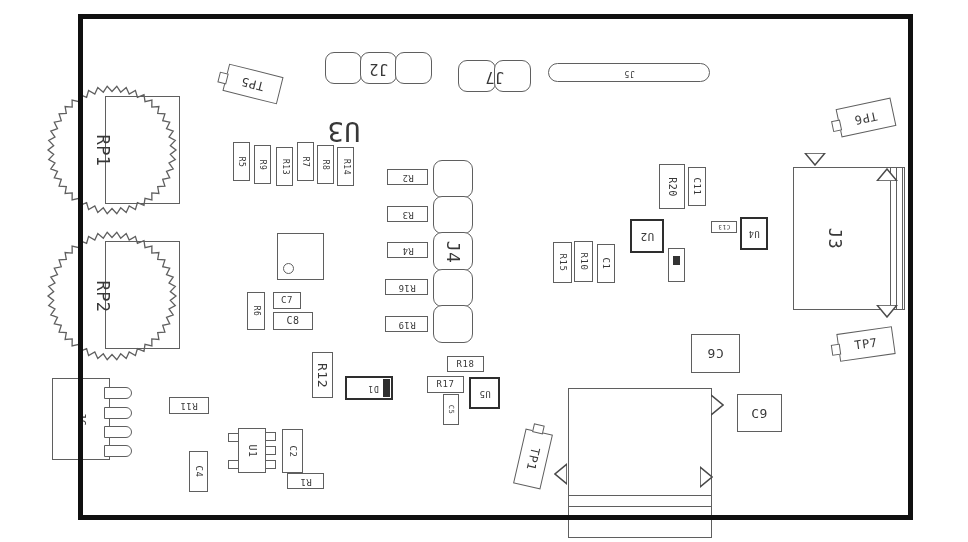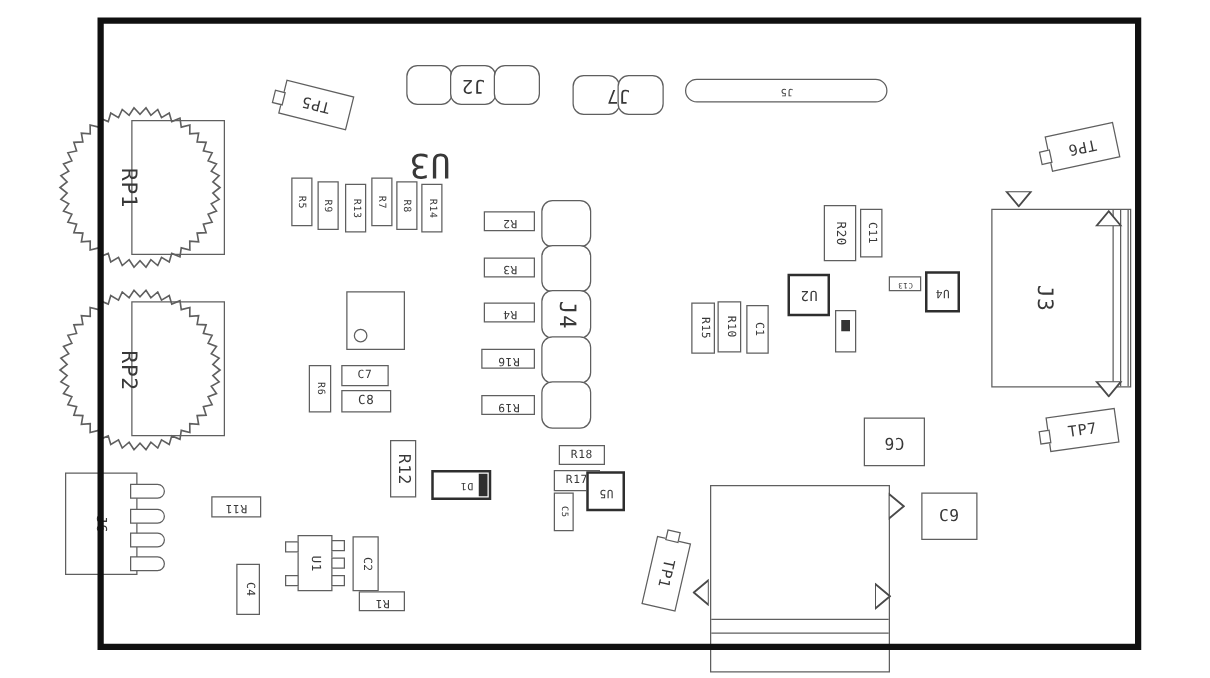--- a/index.html
+++ b/index.html
@@ -116,21 +116,21 @@
         <div class="lobe" style="top: 72.4px; left: 0px; height: 38.2px; width: 40px;"></div>
         <div class="lobe" style="top: 108.6px; left: 0px; height: 38.2px; width: 40px;"></div>
         <div class="lobe" style="top: 144.8px; left: 0px; height: 38.2px; width: 40px;"></div>
         <div class="overlay">
           <span class="lbl" style="font-size: 18px; color: rgb(56, 56, 56); transform: rotate(90deg);">J4</span>
         </div>
       </div>
       <div class="comp t-icdot" style="left: 277px; top: 233px; width: 47px; height: 47px;">
         <div class="dot"></div>
       </div>
-      <div class="comp t-rect" style="left: 273px; top: 292px; width: 38px; height: 17px;">
+      <div class="comp t-rect" style="left: 273px; top: 292px; width: 28px; height: 17px;">
         <span class="lbl" style="font-size: 9px; color: rgb(56, 56, 56);">C7</span>
       </div>
       <div class="comp t-rect" style="left: 273px; top: 312px; width: 40px; height: 18px;">
         <span class="lbl" style="font-size: 10px; color: rgb(56, 56, 56);">C8</span>
       </div>
       <div class="comp t-rect" style="left: 247px; top: 292px; width: 18px; height: 38px;">
         <span class="lbl" style="font-size: 8px; color: rgb(56, 56, 56); transform: rotate(90deg);">R6</span>
       </div>
       <div class="comp t-rect" style="left: 312px; top: 352px; width: 21px; height: 46px;">
         <span class="lbl" style="font-size: 13px; color: rgb(56, 56, 56); transform: rotate(90deg);">R12</span>
@@ -162,21 +162,21 @@
       </div>
       <div class="comp t-rect" style="left: 282px; top: 429px; width: 21px; height: 44px;">
         <span class="lbl" style="font-size: 9px; color: rgb(56, 56, 56); transform: rotate(90deg);">C2</span>
       </div>
       <div class="comp t-rect" style="left: 287px; top: 473px; width: 37px; height: 16px;">
         <span class="lbl" style="font-size: 9px; color: rgb(56, 56, 56); transform: rotate(180deg);">R1</span>
       </div>
       <div class="comp t-rect" style="left: 447px; top: 356px; width: 37px; height: 16px;">
         <span class="lbl" style="font-size: 9px; color: rgb(56, 56, 56);">R18</span>
       </div>
-      <div class="comp t-rect" style="left: 427px; top: 376px; width: 37px; height: 17px; margin-left: 16px;">
+      <div class="comp t-rect" style="left: 427px; top: 376px; width: 37px; height: 17px;">
         <span class="lbl" style="font-size: 9px; color: rgb(56, 56, 56);">R17</span>
       </div>
       <div class="comp t-rect" style="left: 443px; top: 394px; width: 16px; height: 31px;">
         <span class="lbl" style="font-size: 7px; color: rgb(56, 56, 56); transform: rotate(90deg);">C5</span>
       </div>
       <div class="comp t-thick" style="left: 469px; top: 377px; width: 31px; height: 32px;">
         <span class="lbl" style="font-size: 9px; color: rgb(56, 56, 56); transform: rotate(180deg);">U5</span>
       </div>
       <div class="comp t-tab" style="left: 505px; top: 445px; width: 56px; height: 28px; transform: rotate(103deg);">
         <div class="notch"></div>

